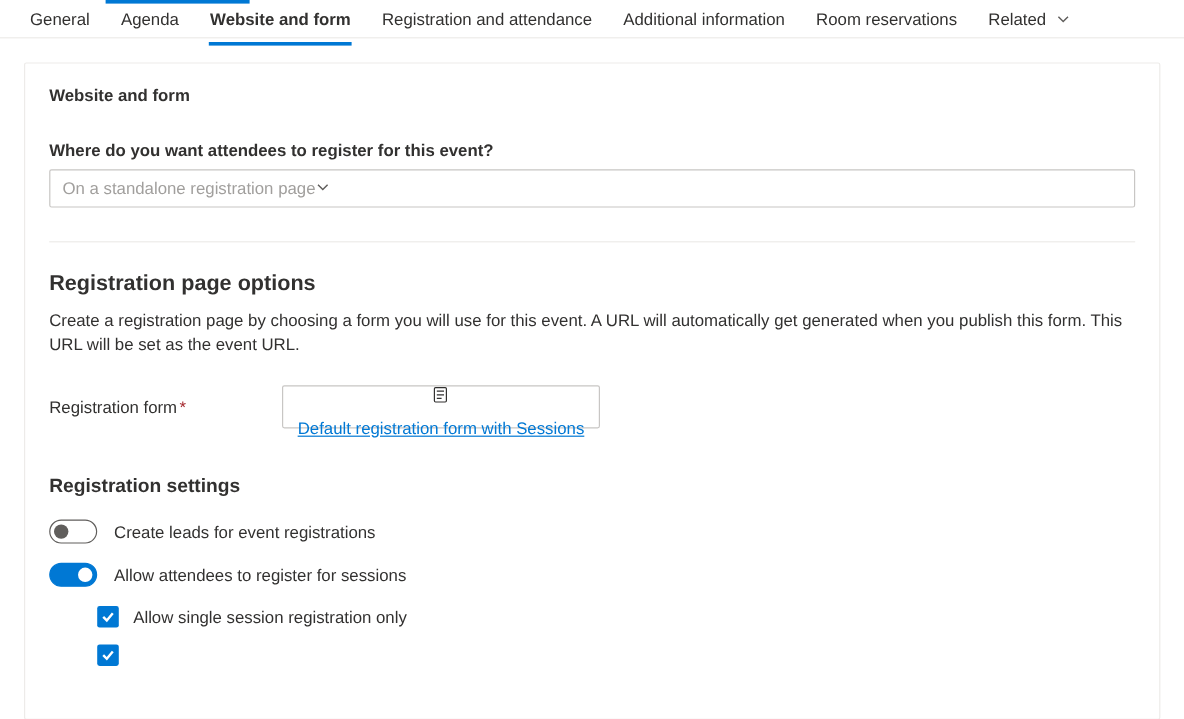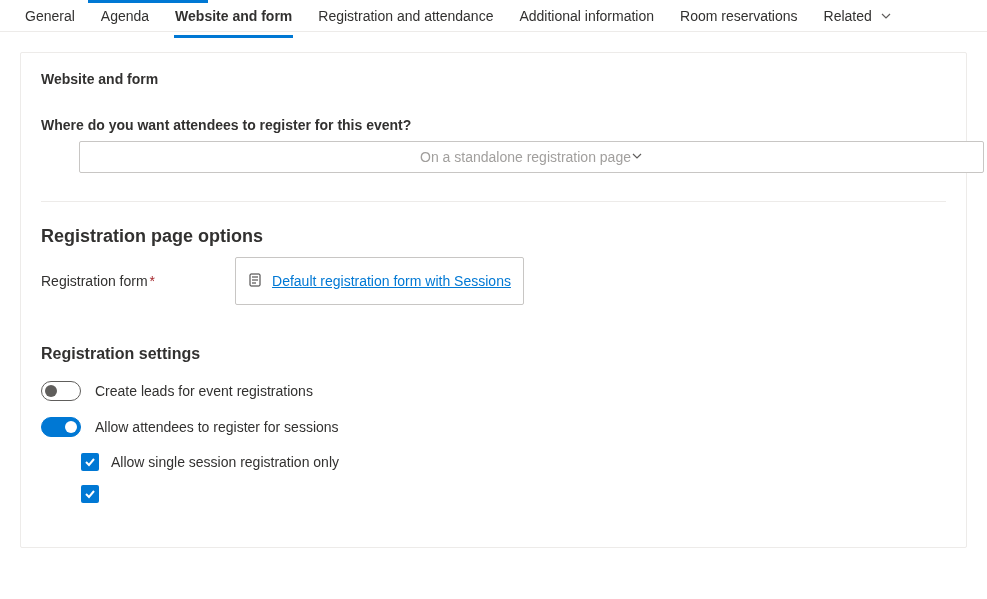--- a/index.html
+++ b/index.html
@@ -70,26 +70,25 @@
       font-size: 14px;
       margin-bottom: 8px;
     }
     .dropdown {
       width: 100%;
       height: 32px;
       border: 1px solid #c8c6c4;
       border-radius: 2px;
       display: flex;
       align-items: center;
-      justify-content: center;
+      justify-content: flex-start;
       padding: 0 10px;
       color: #a19f9d;
       cursor: pointer;
       background: #fff;
-      margin-left: 38px;
     }
     .dropdown .chev {
       color: #605e5c;
     }
     .divider {
       border: none;
       border-top: 1px solid #edebe9;
       margin: 28px 0 24px 0;
     }
     .h2 {
@@ -109,26 +108,27 @@
       margin-bottom: 40px;
     }
     .form-row .lbl {
       font-weight: 400;
       font-size: 14px;
     }
     .req { color: #a4262c; margin-left: 2px; }
     .lookup {
       border: 1px solid #c8c6c4;
       border-radius: 2px;
-      height: 48px;
+      height: 36px;
       display: inline-flex;
       align-items: center;
       padding: 0 12px;
       gap: 10px;
       cursor: pointer;
+      flex-direction: column;
     }
     .lookup a {
       color: #0078d4;
       text-decoration: underline;
       font-size: 14px;
     }
     .toggle-row {
       display: flex;
       align-items: center;
       gap: 14px;
@@ -241,20 +241,21 @@
       <span class="chev">
         <svg width="12" height="12" viewBox="0 0 12 12">
             <path d="M2 4 L6 8 L10 4" stroke="#605e5c" stroke-width="1.2" fill="none"></path>
           </svg>
       </span>
     </div>
 
     <hr class="divider">
 
     <div class="h2">Registration page options</div>
+    <div class="help">Create a registration page by choosing a form you will use for this event. A URL will automatically get generated when you publish this form. This URL will be set as the event URL.</div>
 
     <div class="form-row">
       <div class="lbl">
         <span>Registration form</span><span class="req">*</span>
       </div>
       <div class="lookup">
         <span>
           <svg width="14" height="14" viewBox="0 0 14 14">
               <rect x="2" y="1" width="10" height="12" rx="1" fill="none" stroke="#323130" stroke-width="1"></rect>
               <line x1="4" y1="4" x2="10" y2="4" stroke="#323130" stroke-width="1"></line>

